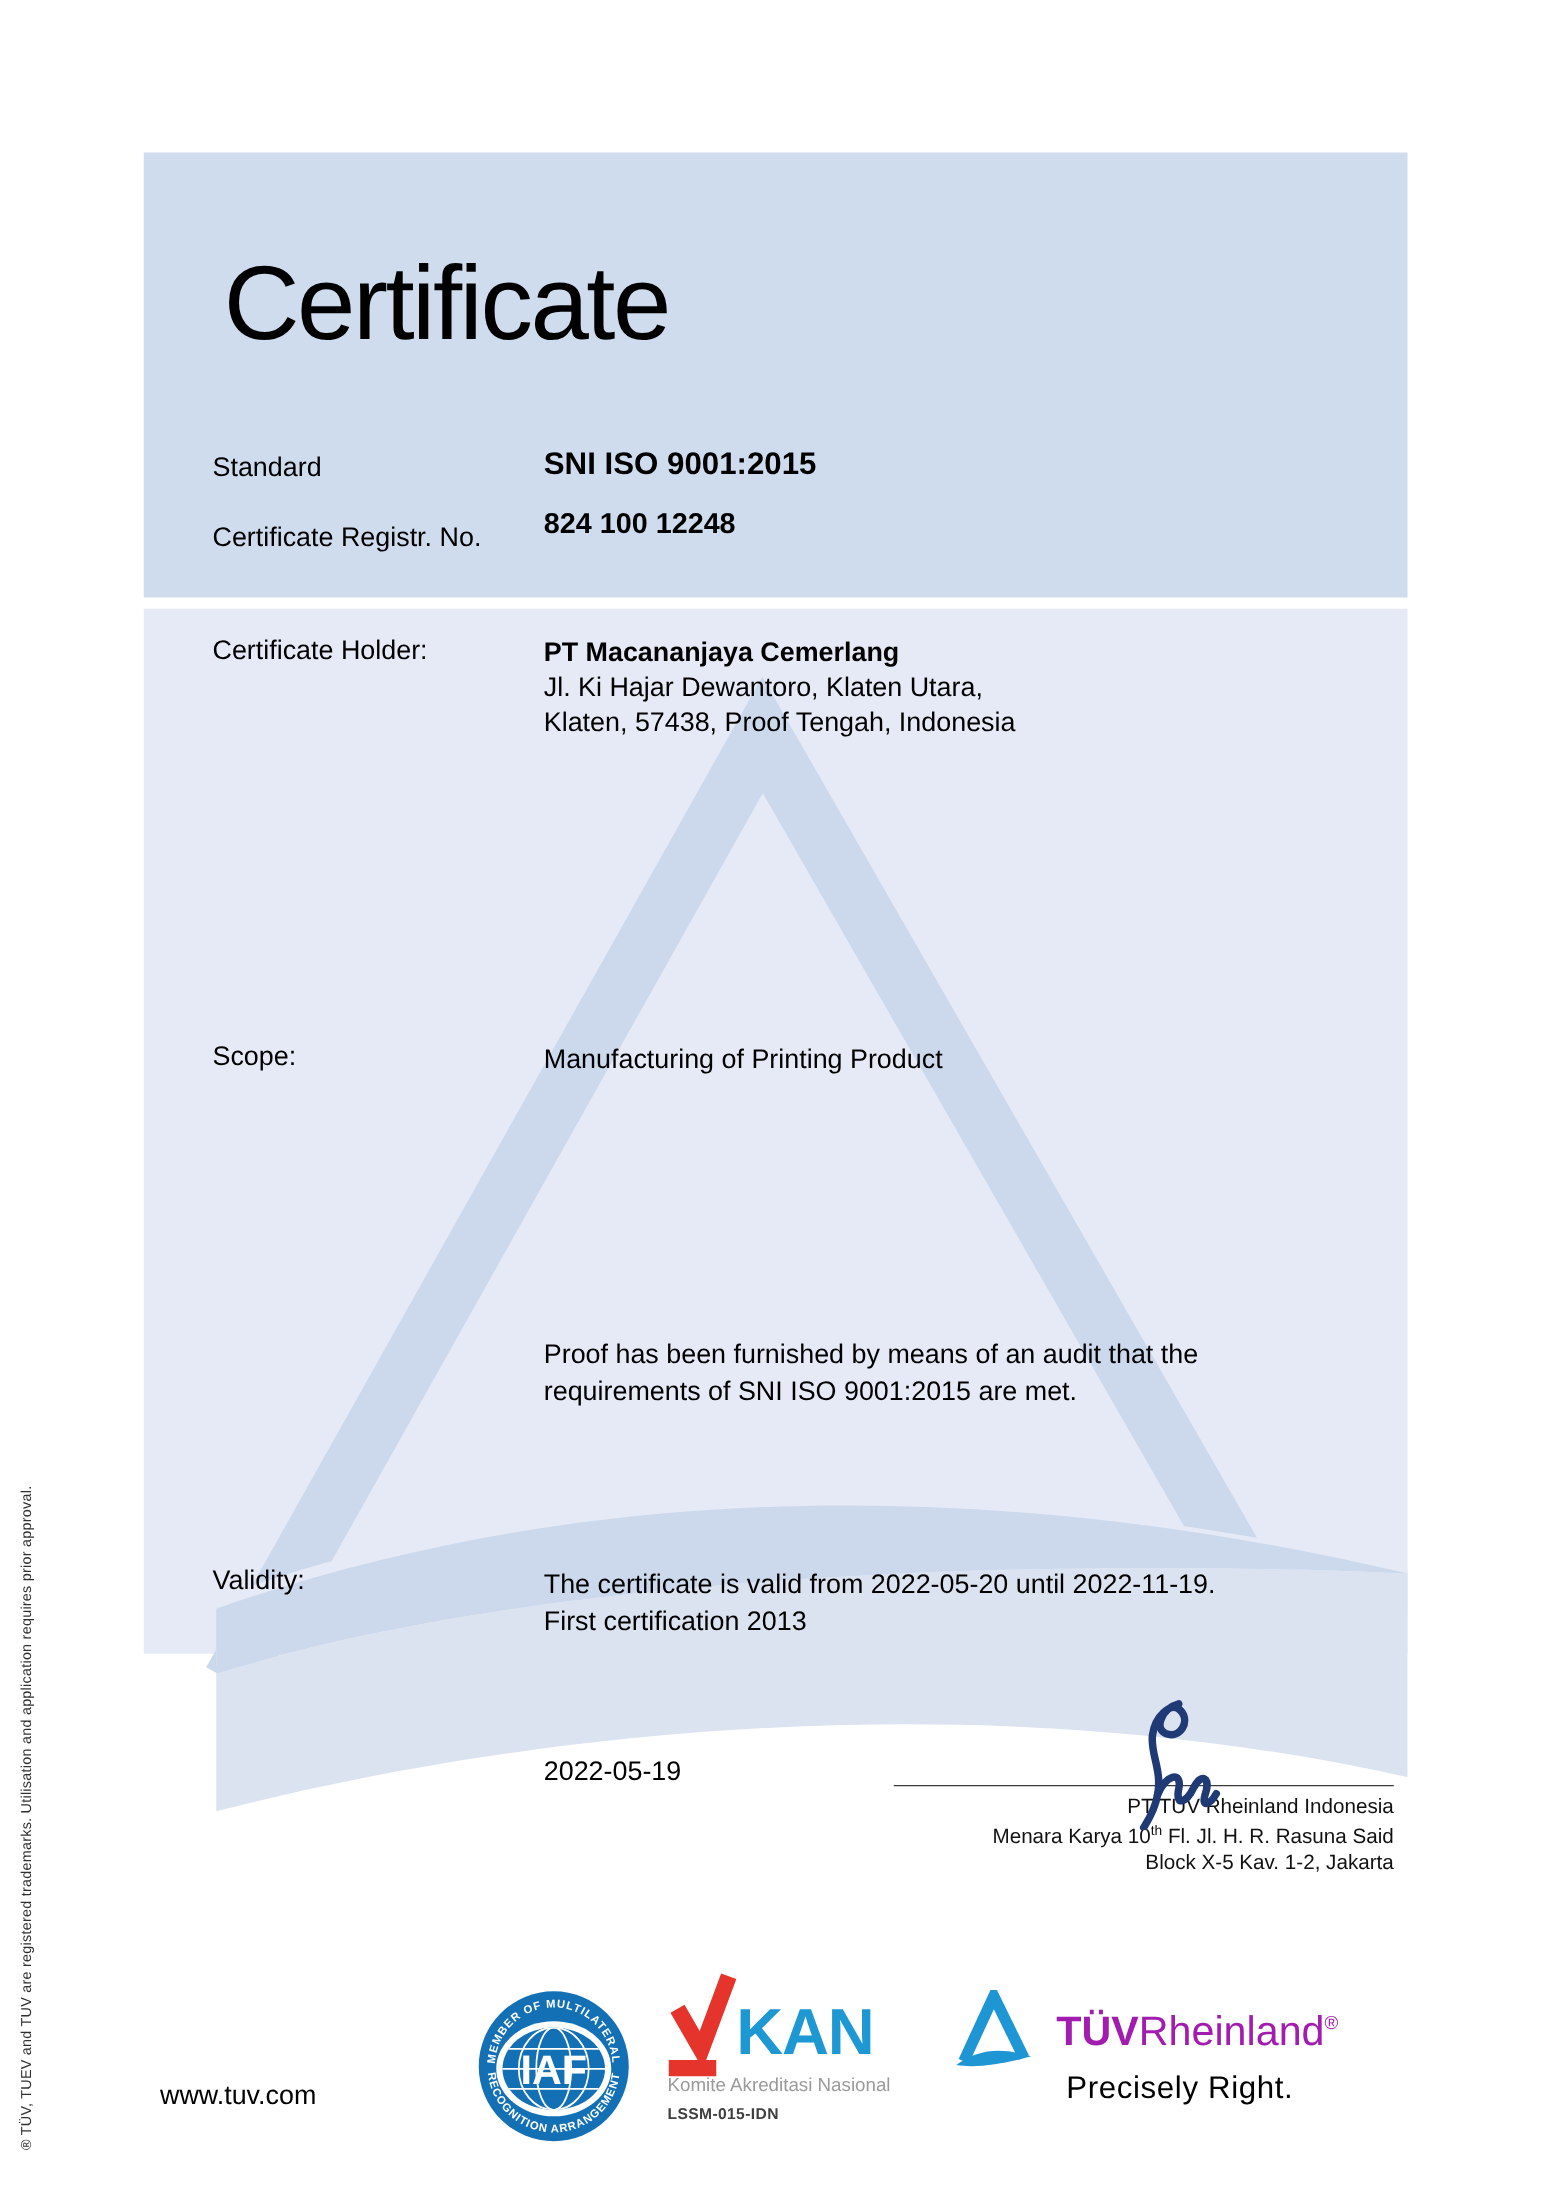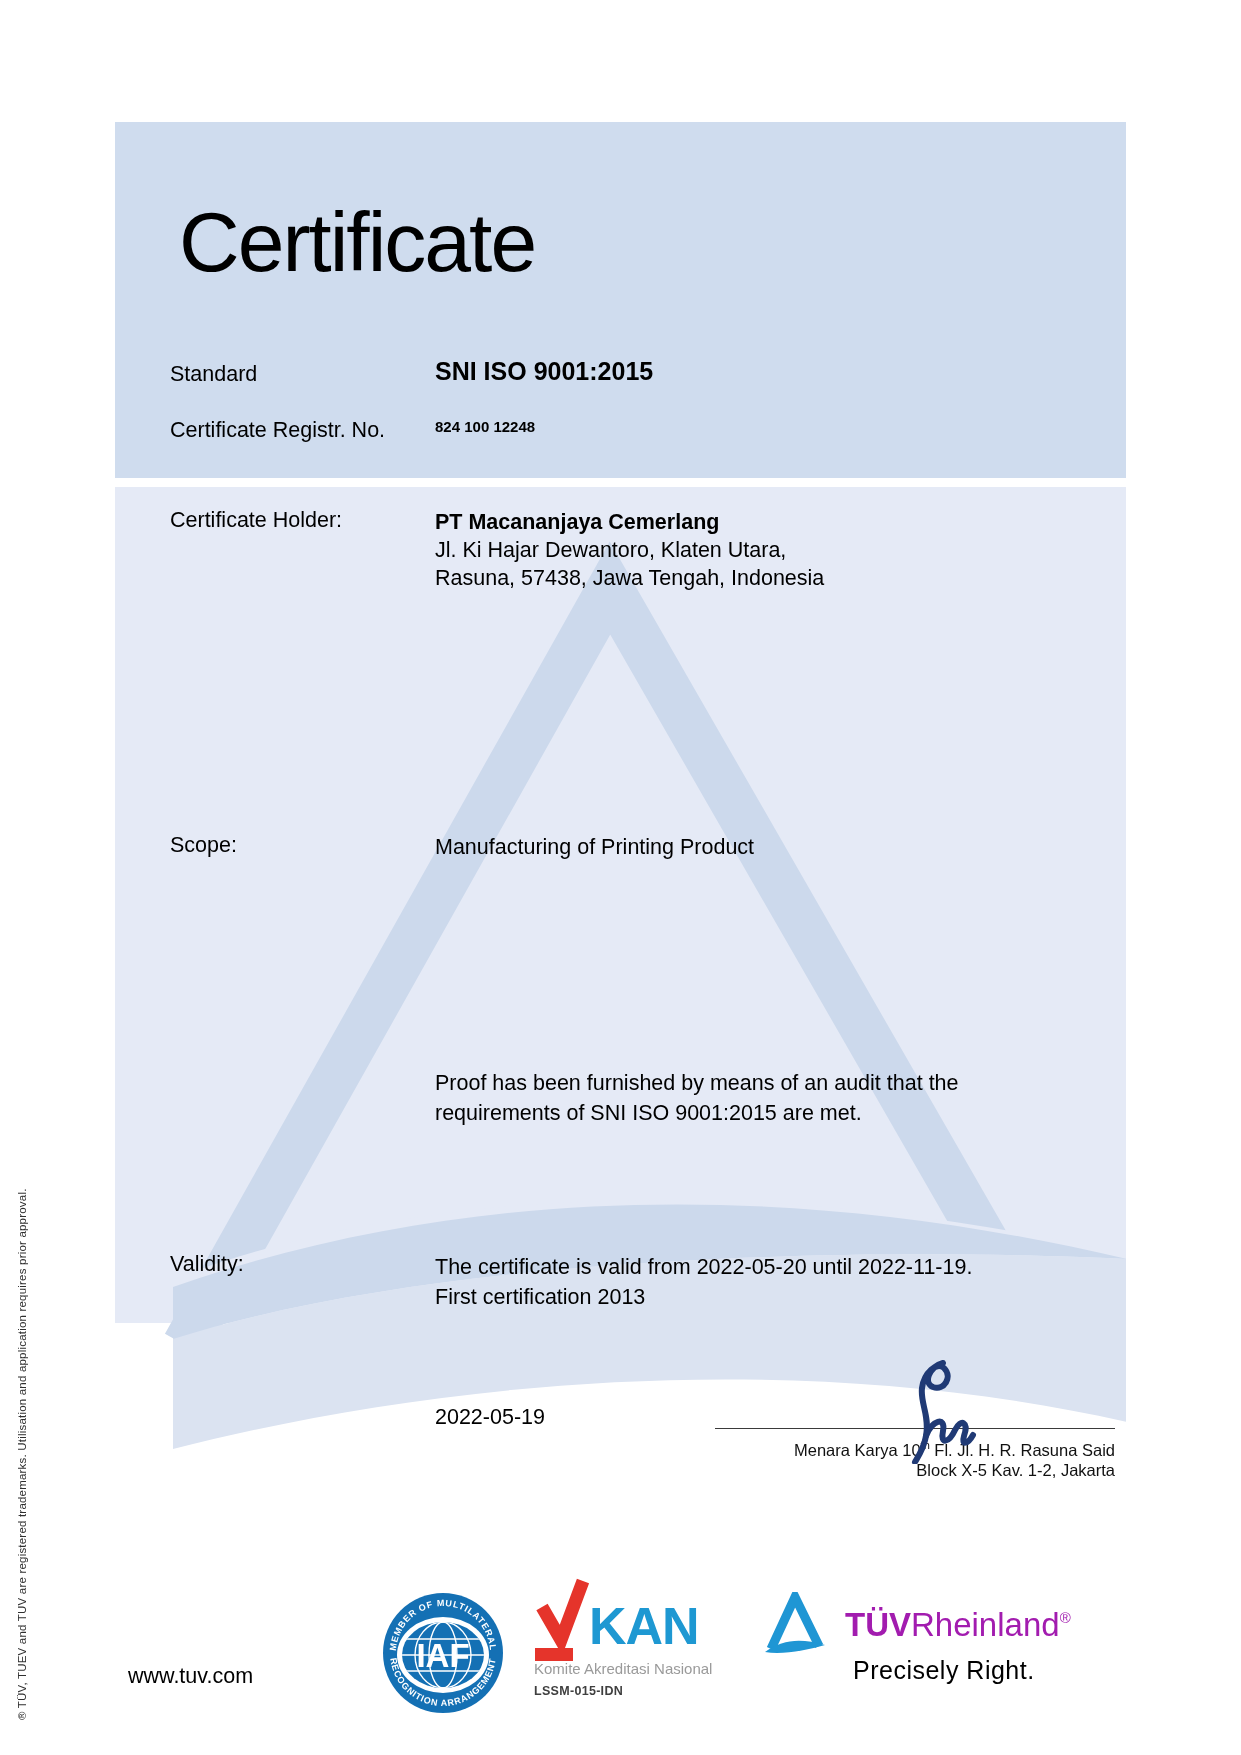--- a/index.html
+++ b/index.html
@@ -55,37 +55,37 @@
 
   <div class="side-note">® TÜV, TUEV and TUV are registered trademarks. Utilisation and application requires prior approval.</div>
 
   <div class="band-top">
     <div class="doc-title">Certificate</div>
 
     <div class="hrow-label" style="top:240px;">Standard</div>
     <div class="hrow-value" style="top:235px;font-size:25px;">SNI ISO 9001:2015</div>
 
     <div class="hrow-label" style="top:296px;">Certificate Registr. No.</div>
-    <div class="hrow-value" style="top:296px;font-size:15px;">824 100 12248</div>
+    <div class="hrow-value" style="top:283px;font-size:23px;">824 100 12248</div>
   </div>
 
   <div class="band-body">
 
     <svg class="watermark" viewBox="0 0 1011 1060" xmlns="http://www.w3.org/2000/svg">
       <path d="M70 858 L495 101 L930 858" fill="none" stroke="#ccd9ec" stroke-width="46" stroke-miterlimit="14"></path>
       <path d="M58 792 C330 688 700 694 1012 768 L1012 800 C700 742 330 742 58 846 Z" fill="#e5eaf6"></path>
       <path d="M58 800 C360 694 690 696 1012 772 C760 760 330 766 58 852 Z" fill="#ccd9ec"></path>
       <path d="M58 852 C330 766 760 760 1012 772 L1012 935 C660 856 300 900 58 962 Z" fill="#dbe3f1"></path>
     </svg>
 
     <div class="layer b-label" style="top:21px;">Certificate Holder:</div>
     <div class="layer b-value" style="top:21px;">
       <div class="holder-name">PT Macananjaya Cemerlang</div>
       <div>Jl. Ki Hajar Dewantoro, Klaten Utara,</div>
-      <div>Rasuna, 57438, Jawa Tengah, Indonesia</div>
+      <div>Klaten, 57438, Proof Tengah, Indonesia</div>
     </div>
 
     <div class="layer b-label" style="top:346px;">Scope:</div>
     <div class="layer b-value" style="top:346px;">Manufacturing of Printing Product</div>
 
     <div class="layer b-value two-line" style="top:581px;">
       <div>Proof has been furnished by means of an audit that the</div>
       <div>requirements of SNI ISO 9001:2015 are met.</div>
     </div>
 
@@ -96,20 +96,21 @@
     </div>
 
     <div class="layer b-value" style="top:916px;">2022-05-19</div>
 
     <svg class="sig-scribble" viewBox="0 0 82 108" xmlns="http://www.w3.org/2000/svg">
       <path d="M40 7 C26 11 20 27 30 31 C41 35 50 21 41 12 C34 5 21 17 19 32 C17 47 27 60 23 80 C21 92 15 101 12 106" fill="none" stroke="#203a75" stroke-width="6" stroke-linecap="round" stroke-linejoin="round"></path>
       <path d="M23 80 C29 64 43 60 40 75 C37 89 46 87 52 74 C58 62 66 66 61 80 C58 90 65 88 70 79" fill="none" stroke="#203a75" stroke-width="6" stroke-linecap="round" stroke-linejoin="round"></path>
     </svg>
     <div class="sig-line layer"></div>
     <div class="sig-block layer">
+      <div>PT TÜV Rheinland Indonesia</div>
       <div><span>Menara Karya 10</span><sup class="tiny">th</sup><span> Fl. Jl. H. R. Rasuna Said</span></div>
       <div>Block X-5 Kav. 1-2, Jakarta</div>
     </div>
   </div>
 
   <div class="website">www.tuv.com</div>
 
   <svg class="iaf-logo" viewBox="0 0 122 122" xmlns="http://www.w3.org/2000/svg">
     <defs>
       <path id="arcTop" d="M 14 61 A 47 47 0 0 1 108 61"></path>

